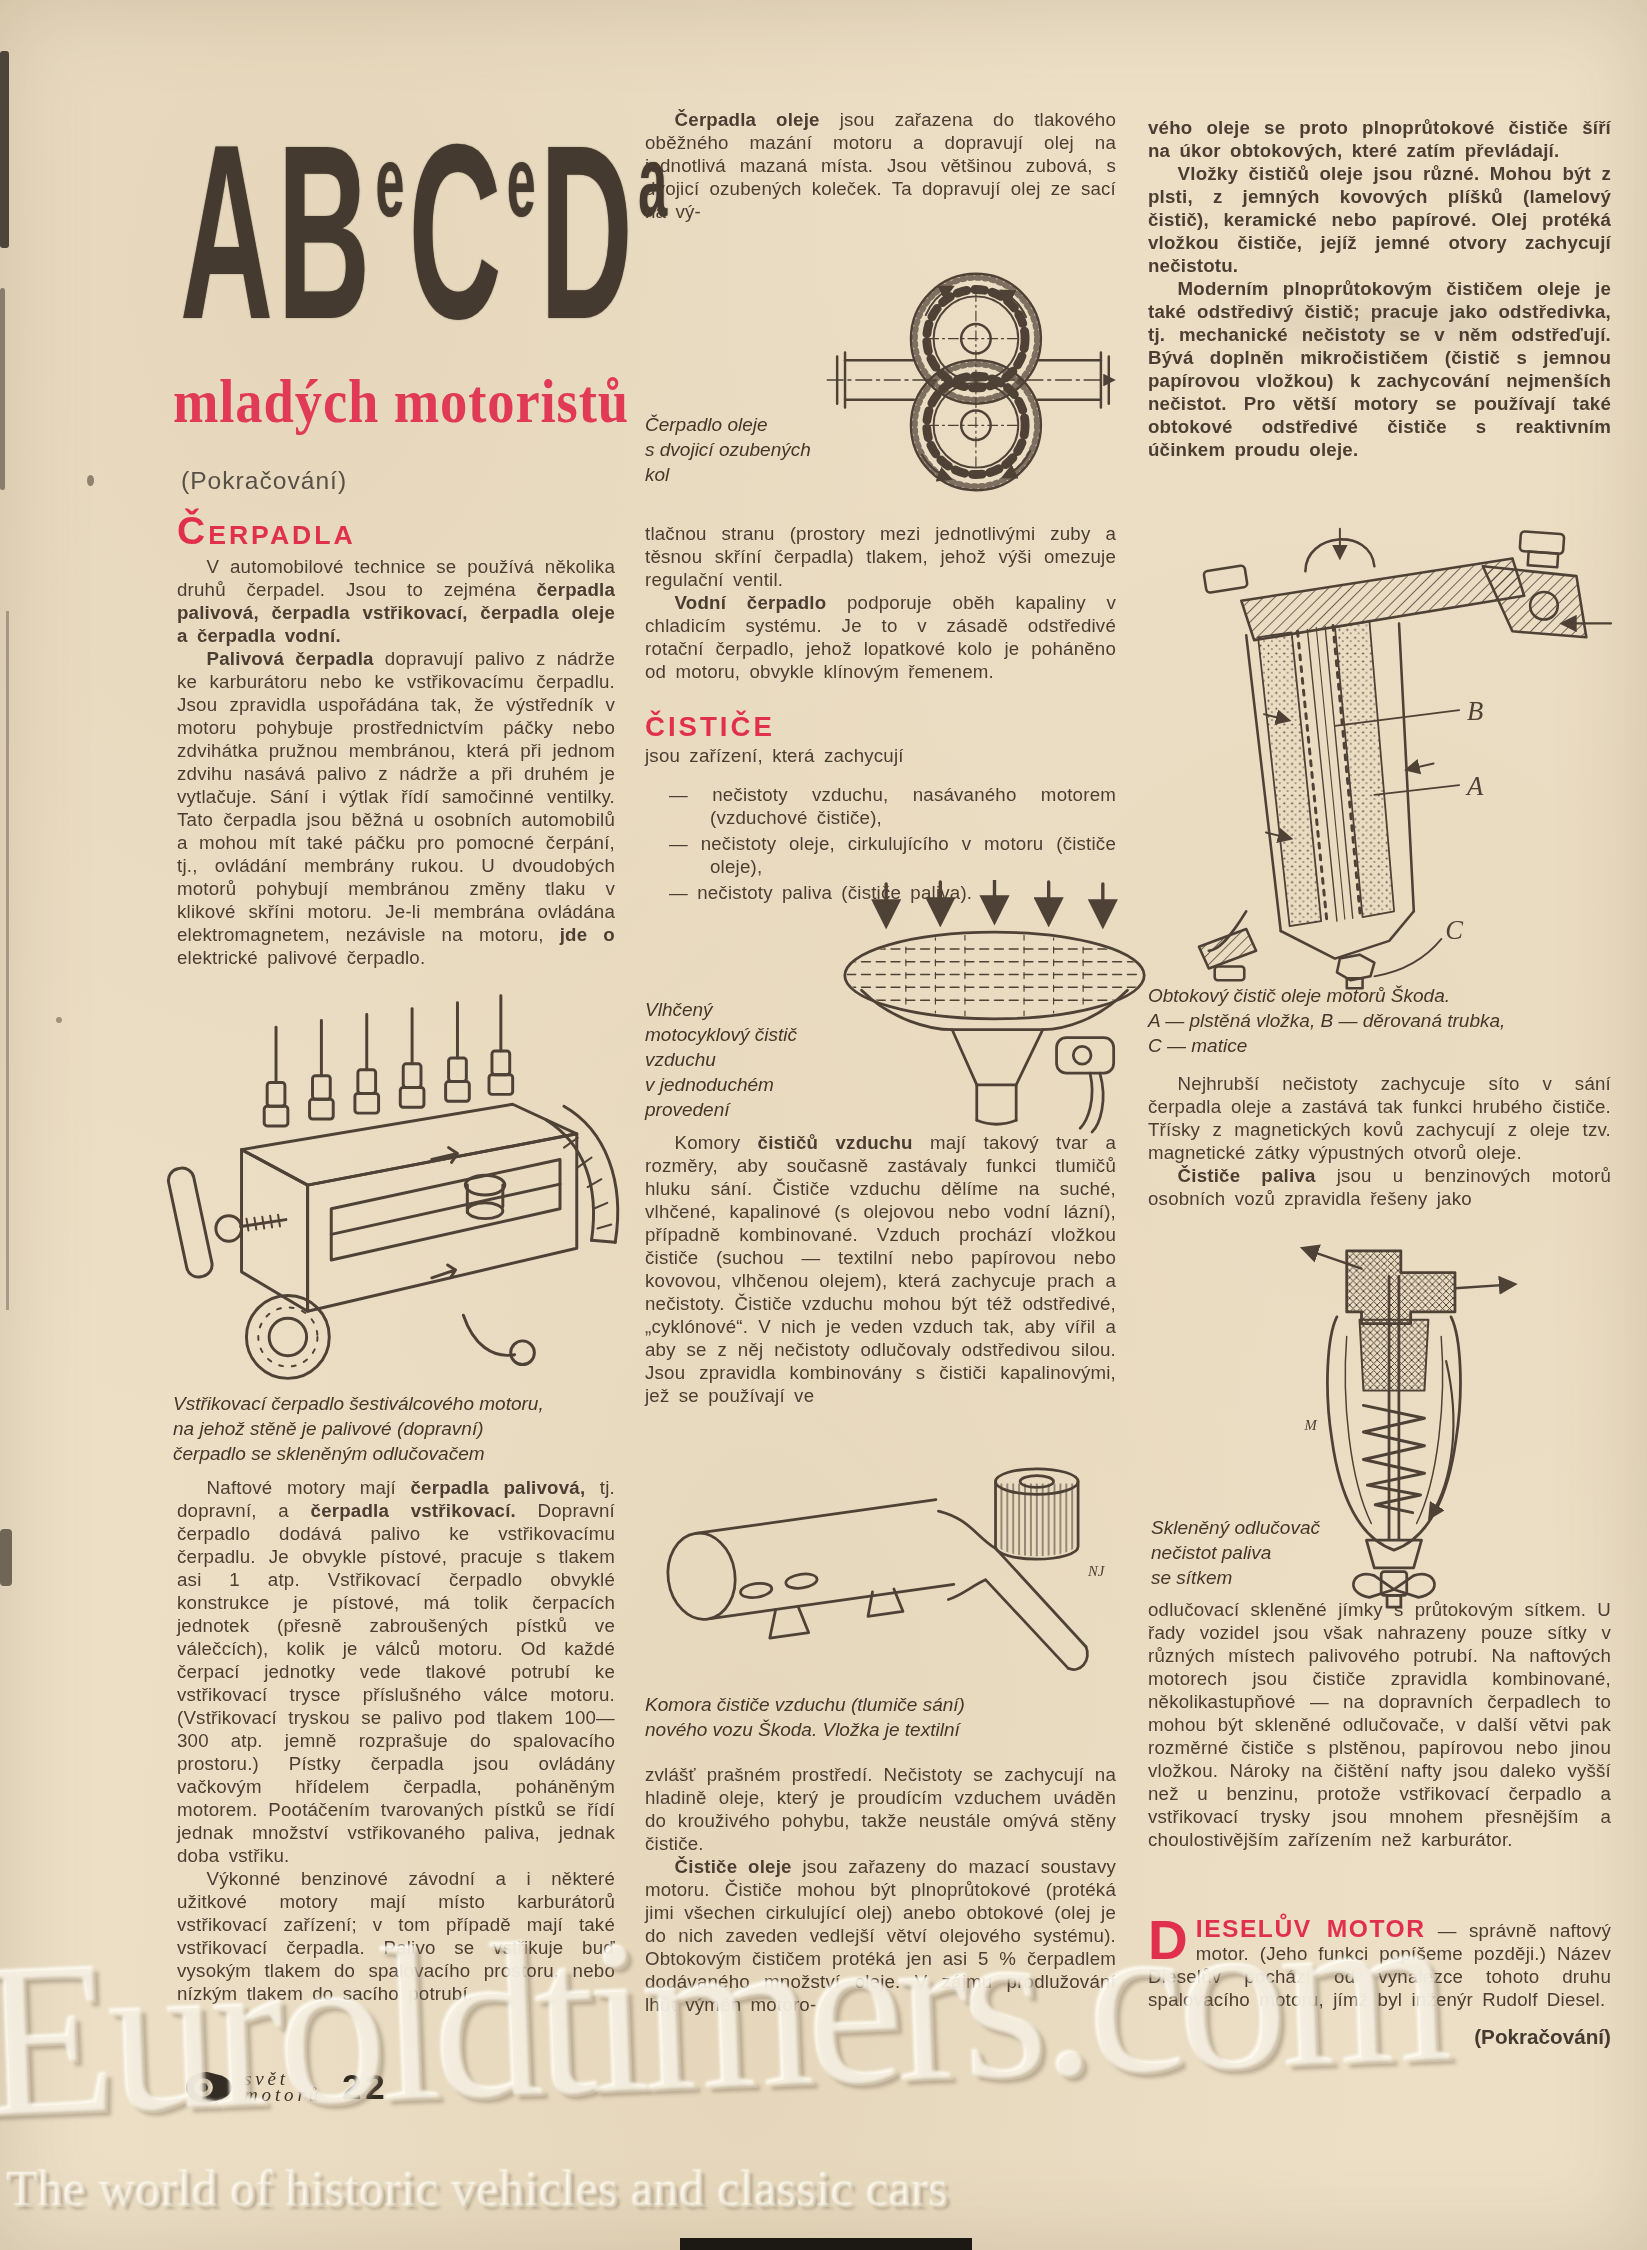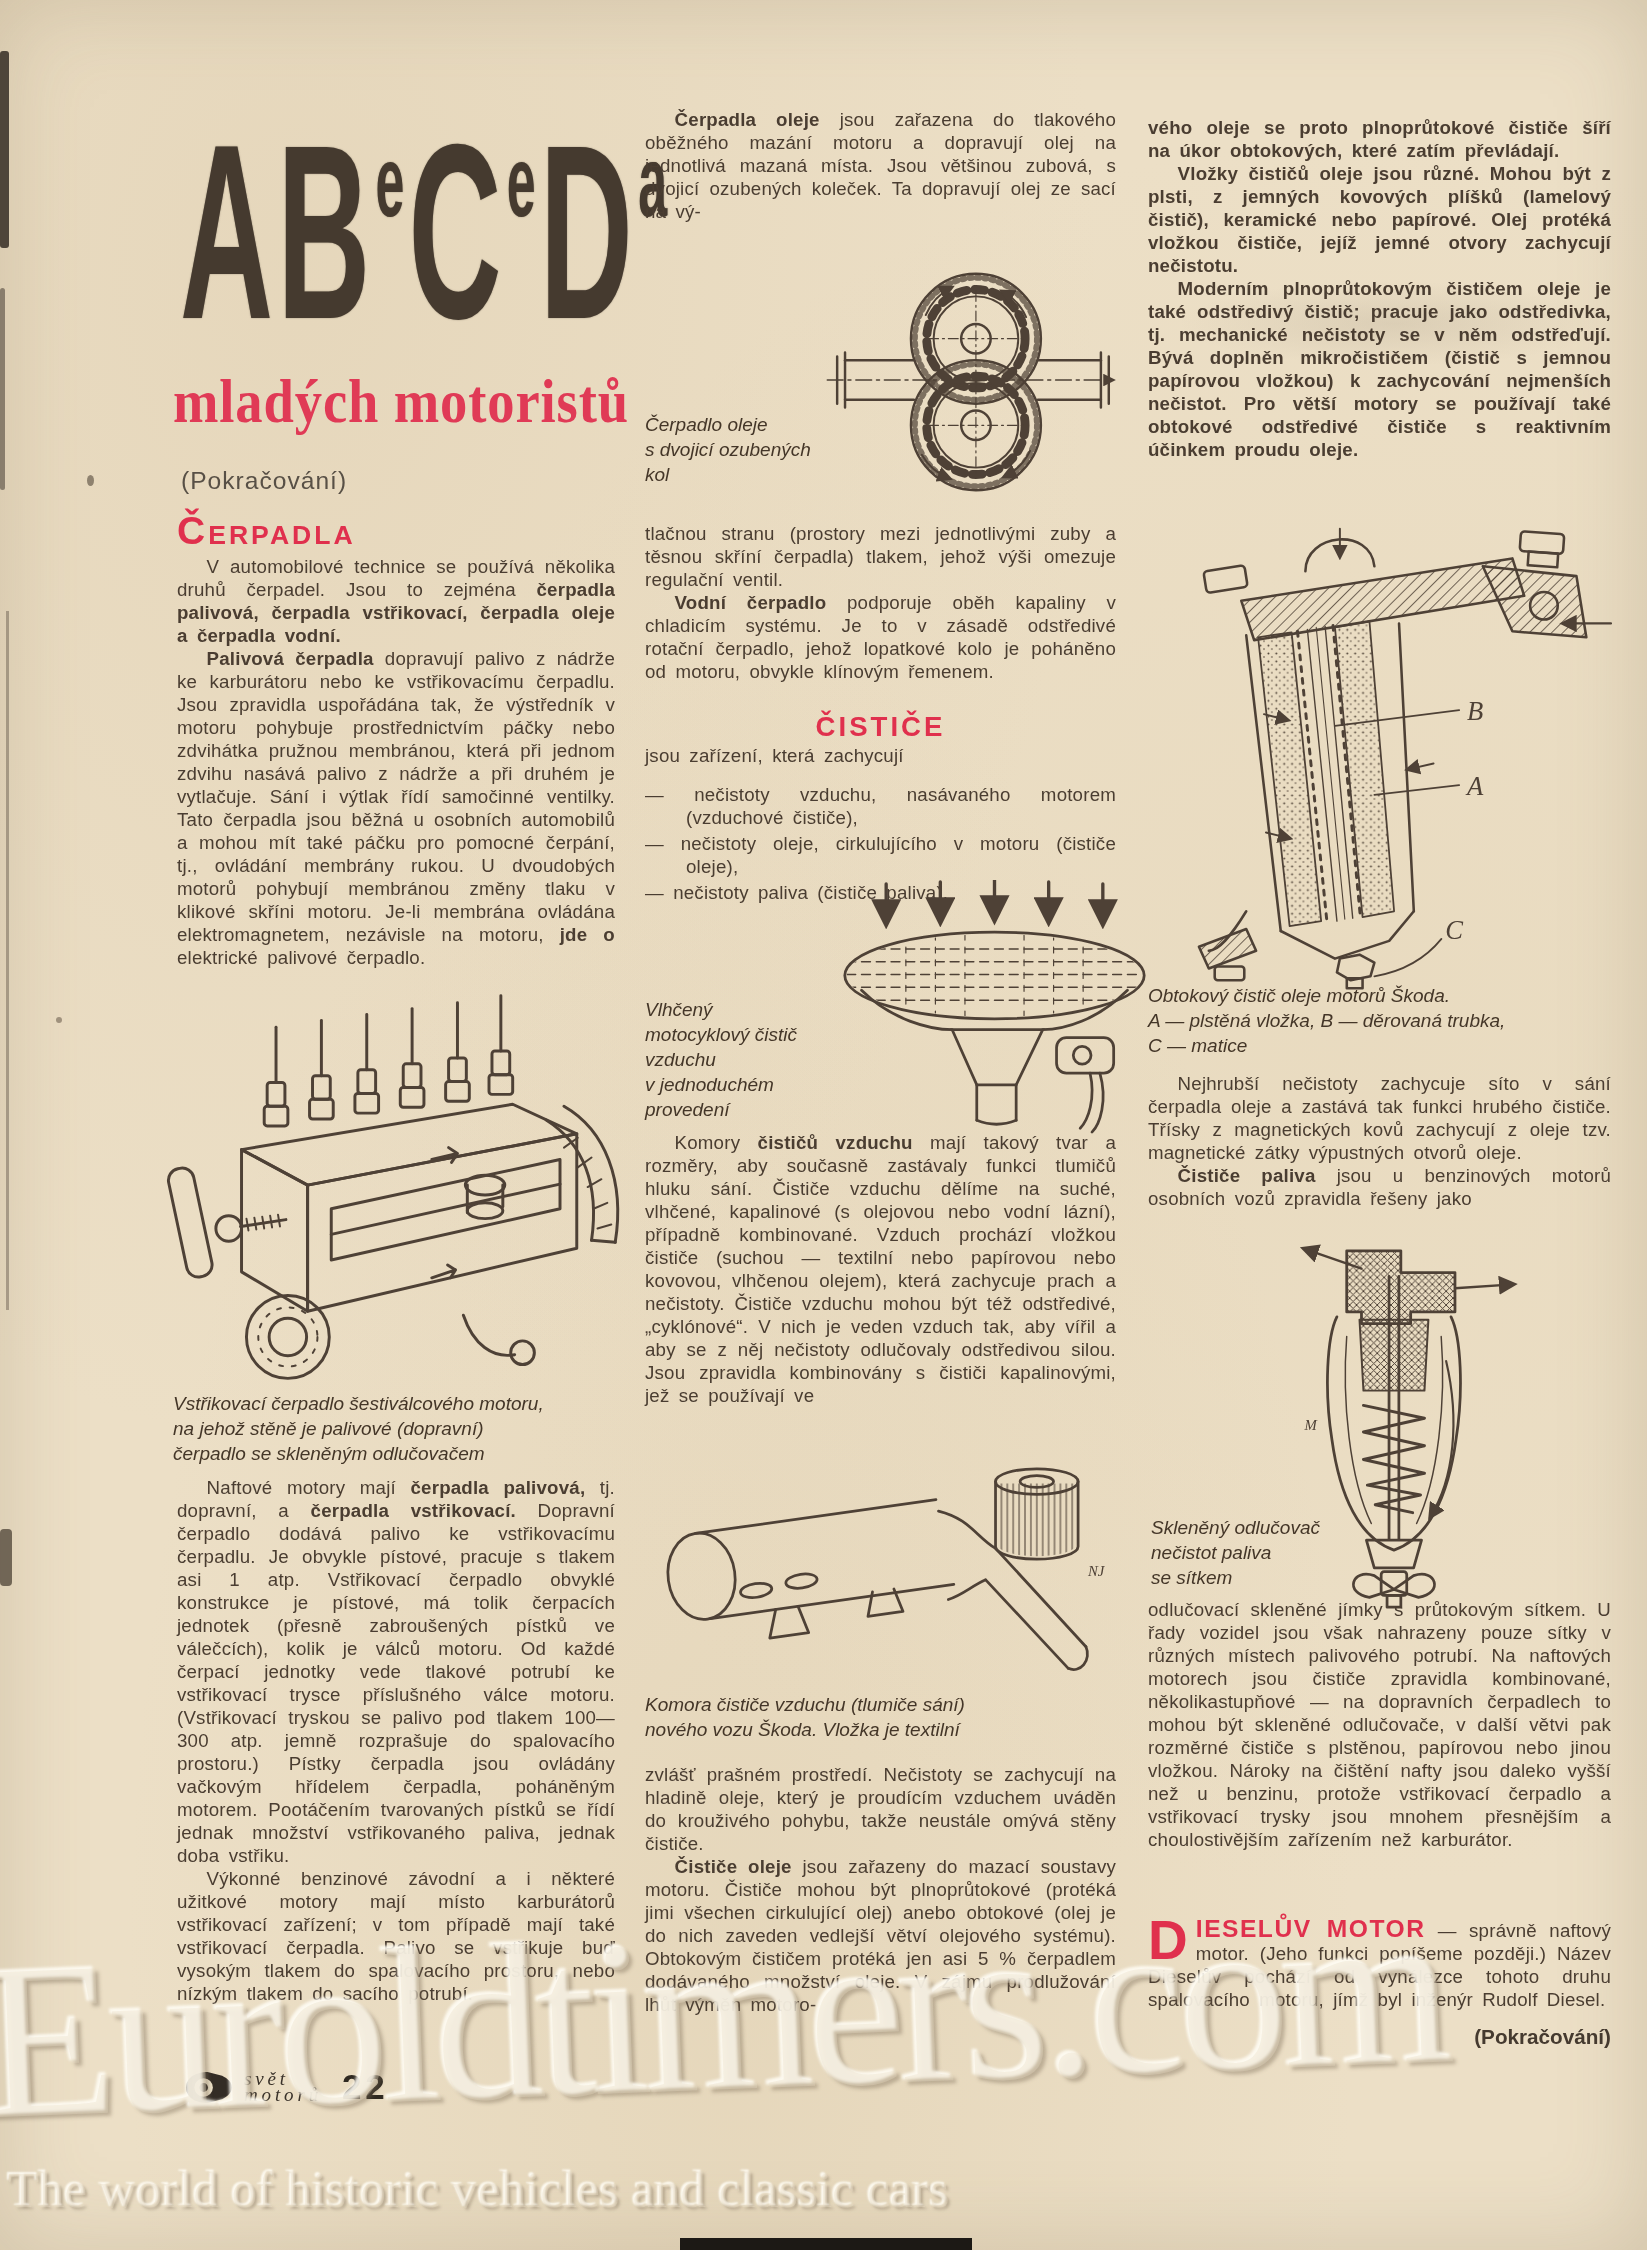--- a/index.html
+++ b/index.html
@@ -25,23 +25,23 @@
   .pokr-note{position:absolute;left:181px;top:467px;font-size:24.6px;color:#585046;letter-spacing:1px;}
   
   .col-text{position:absolute;text-align:justify;font-size:18.7px;line-height:23px;
     color:#4a3d31;letter-spacing:0.2px;word-spacing:3.9px;}
   .para{margin:0;}
   .para.ind{text-indent:29.6px;}
   b{font-weight:bold;}
   .red-head{color:#e0304d;font-weight:bold;letter-spacing:3px;margin-bottom:6px;text-align:left;}
   .rh-big{font-size:39px;line-height:29.6px;}
   .rh-rest{font-size:26.6px;}
-  .cistice-head{font-size:27.6px;color:#e0304d;font-weight:bold;letter-spacing:3px;margin:0 0 5.9px 0;text-align:center;}
+  .cistice-head{font-size:27.6px;color:#e0304d;font-weight:bold;letter-spacing:3px;margin:0 0 5.9px 0;text-align:left;}
   .list{margin-top:15.8px;}
-  .li{padding-left:41px;text-indent:-41px;margin-bottom:3px;}
+  .li{padding-left:41px;text-indent:-41px;margin-bottom:3px;margin-left:24px;}
   .caption{position:absolute;font-family:Liberation Sans, sans-serif;font-style:italic;
     font-size:19px;line-height:25px;color:#443628;white-space:pre-line;}
   
   .dropcap{float:left;font-size:55px;line-height:43px;font-weight:bold;color:#e0304d;
     margin:2px 7.9px 0 0;}
   .diesel-head{color:#e0304d;font-weight:bold;font-size:24.6px;letter-spacing:1.5px;}
   .pokr-end{position:absolute;left:1148px;top:2025px;width:463px;text-align:right;
     font-weight:bold;font-size:20.7px;color:#453a2f;}
   
   .footer{position:absolute;left:183px;top:2067px;display:flex;align-items:center;}

